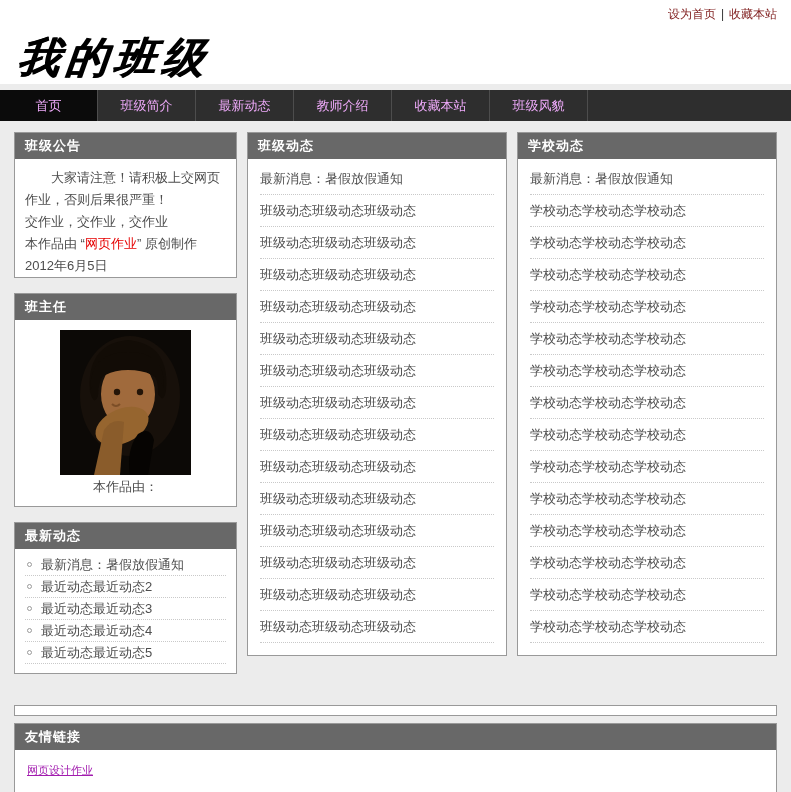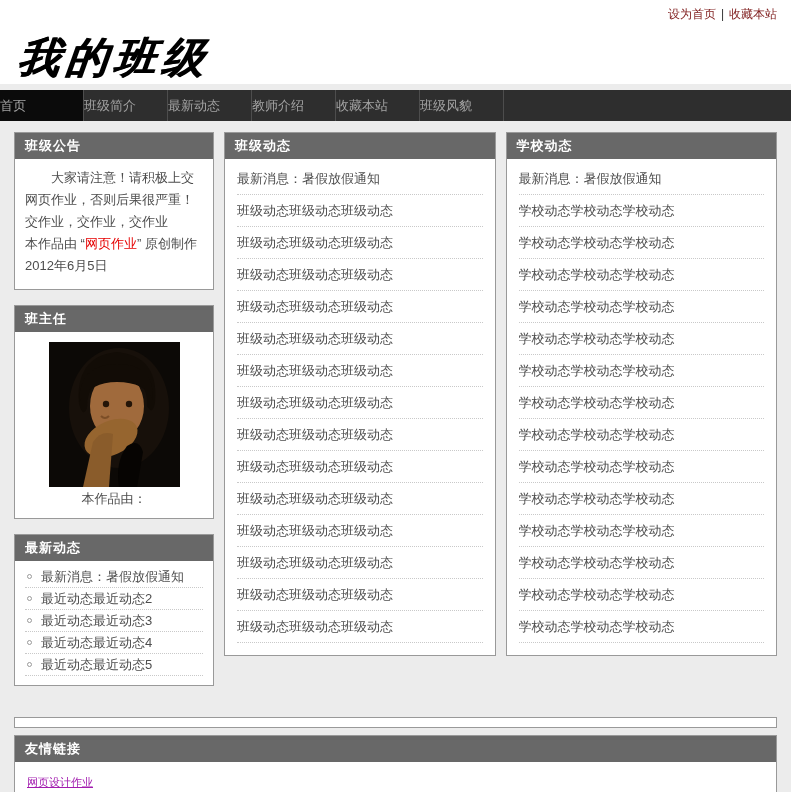--- a/index.html
+++ b/index.html
@@ -25,40 +25,40 @@
     font-style: italic;
     letter-spacing: 6px;
     color: #000;
     transform: skewX(-6deg);
     text-shadow: 1px 0 0 #000;
     line-height: 52px;
   }
   
   .nav { display:flex; height: 31px; background: #2e2e2e; }
   .nav-item {
-    width: 84px; line-height: 31px;
-    color:#a3a3a3; font-size:13px; cursor:pointer;
+    width: 98px; text-align:center; line-height: 31px;
+    color:#f0abfc; font-size:13px; cursor:pointer;
     border-right: 1px solid #4d4d4d; background:#2e2e2e;
     text-decoration:none; flex: 0 0 auto;
   }
   .nav-item.active { background:#0b0b0b; }
   .nav-fill { flex:1; background:#2e2e2e; }
   
   .main { background:#ececec; padding: 11px 14px 24px 14px; }
   .columns { display:flex; gap: 10px; align-items: flex-start; }
-  .col-left { width: 200px; flex: 0 0 auto; }
+  .col-left { width: 223px; flex: 0 0 auto; }
   .col-mid, .col-right { flex: 1 1 0; }
 
   .panel { background:#fff; border: 1px solid #999; margin-bottom: 15px; }
   .panel-header {
     background:#686868; color:#fff; font-weight:bold;
     font-size: 13px; padding: 4px 10px; letter-spacing: 1px;
   }
   
-  .notice-body { padding: 8px 10px 12px 10px; }
+  .notice-body { padding: 8px 10px 0 10px; }
   .notice-body p { margin: 0; font-size: 13px; line-height: 22px; color:#4d4d4d; }
   .notice-body .indent { text-indent: 2em; }
   .red { color: #e60000; }
   .notice-date { text-align: left; padding-right: 8px; }
   
   .teacher-body { padding: 10px 0 10px 0; text-align:center; }
   .photo { width: 131px; height: 145px; margin: 0 auto; display:block; }
   .teacher-caption { font-size: 13px; color:#4d4d4d; margin-top: 3px; }
   
   .latest-list { list-style:none; margin:0; padding: 5px 10px 9px 10px; }

